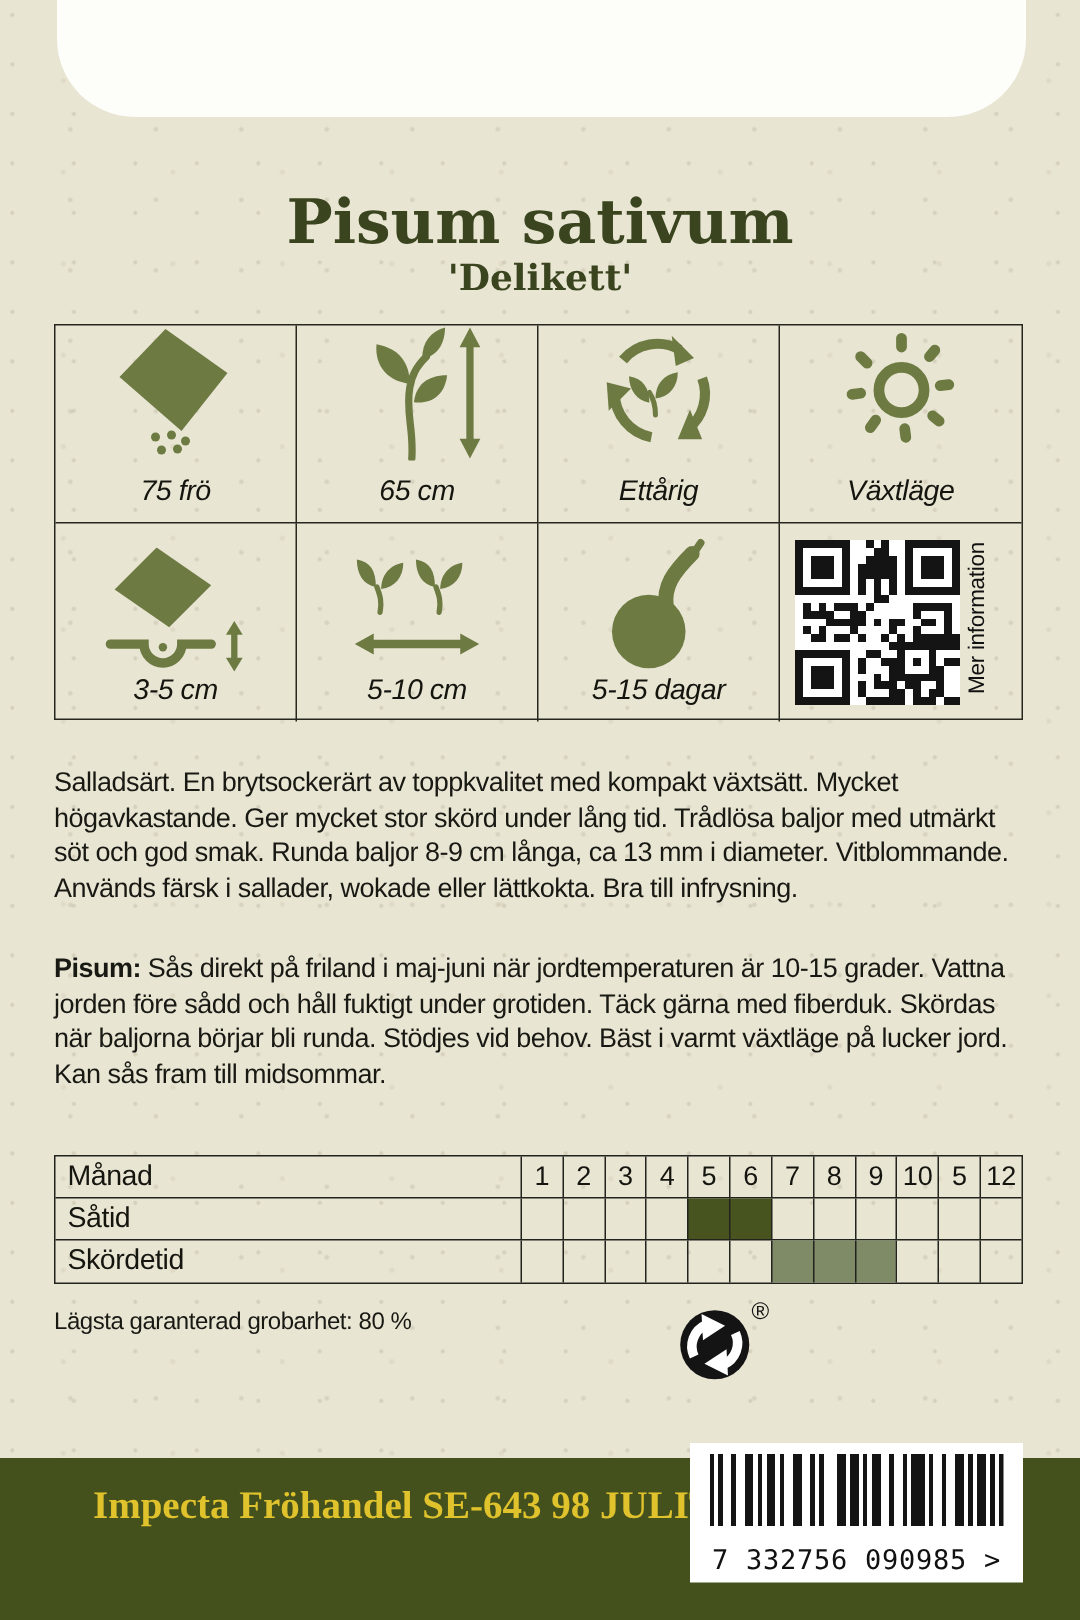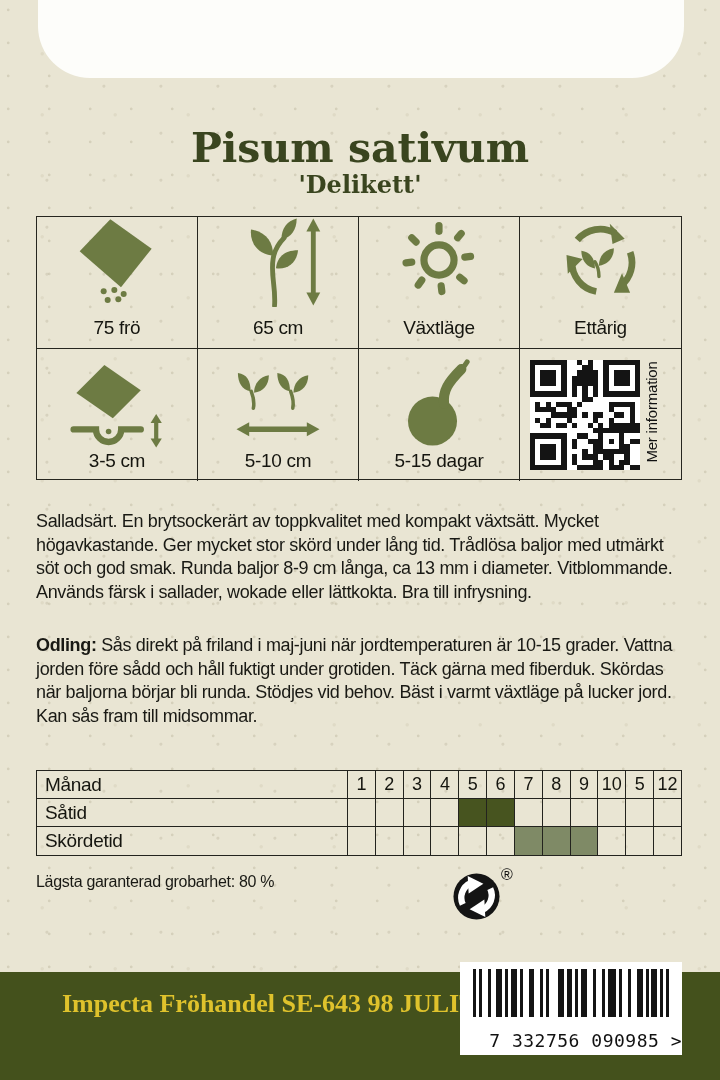--- a/index.html
+++ b/index.html
@@ -21,21 +21,21 @@
 
   .info-grid{position:absolute;left:36px;top:216px;width:646px;height:264px;
     display:grid;grid-template-columns:repeat(4,1fr);grid-template-rows:132px 132px;
     border:1px solid #26261f;box-sizing:border-box;}
   .cell{position:relative;display:flex;justify-content:center;align-items:flex-start;
     border-right:1px solid #26261f;border-bottom:1px solid #26261f;box-sizing:border-box;}
   .cell:nth-child(4n){border-right:none;}
   .cell:nth-child(n+5){border-bottom:none;}
   .cicon{flex:none;}
   .cell-label{position:absolute;bottom:9px;left:0;right:0;text-align:center;
-    font-size:19px;letter-spacing:-.3px;color:#15150f;}
+    font-size:19px;letter-spacing:-.3px;color:#15150f;font-style:italic;}
   .vtext{position:absolute;left:66px;top:54px;width:132px;height:18px;line-height:18px;
     transform:rotate(-90deg);font-size:15px;letter-spacing:-.2px;text-align:center;color:#111;}
   .qr-wrap{position:absolute;left:10px;top:11px;}
 
   .para{position:absolute;left:36px;width:652px;font-size:18px;line-height:23.5px;
     letter-spacing:-.35px;color:#191914;}
   .para b{letter-spacing:-.35px;}
   .desc{top:492px;}
   .cult{top:616px;}
 
@@ -51,21 +51,21 @@
   .fine-print{position:absolute;left:36px;top:871px;font-size:16px;line-height:21px;
     letter-spacing:-.3px;color:#191914;}
   .green-dot{position:absolute;left:452px;top:872px;}
   .reg-mark{position:absolute;left:501px;top:866px;font-size:16px;color:#111;}
 
   .footer{position:absolute;left:0;top:972px;width:720px;height:108px;background:#44511c;}
   .footer-text{position:absolute;left:62px;top:16px;color:#dfc22c;
     font-family:"Liberation Serif",serif;font-weight:bold;font-size:26px;line-height:32px;}
   .barcode{position:absolute;left:460px;top:962px;width:222px;height:93px;background:#fff;z-index:2;}
   .barcode svg{position:absolute;left:13px;top:7px;}
-  .barcode-digits{position:absolute;left:0;right:0;bottom:4px;text-align:right;
+  .barcode-digits{position:absolute;left:0;right:0;bottom:4px;text-align:center;
     font-family:"DejaVu Sans Mono",monospace;font-size:18px;letter-spacing:.5px;color:#111;}
 </style>
 </head>
 <body>
 
 <div class="packet">
 
   <div class="top-white"></div>
 
   <div class="title">Pisum sativum</div>
@@ -91,56 +91,56 @@
           <path d="M58,56 C38,54 24,40 26,18 C48,22 58,36 58,56 Z"></path>
           <path d="M70,32 C70,16 78,6 92,2 C92,18 84,30 70,32 Z"></path>
           <path d="M62,74 C80,76 92,66 94,48 C74,48 64,58 62,74 Z"></path>
           <polygon points="116,2 106,21 126,21"></polygon>
           <polygon points="116,128 106,109 126,109"></polygon>
         </g>
         <path d="M60,128 C62,100 54,84 58,60 C60,48 64,40 74,30" stroke="#6d7b43" stroke-width="7" fill="none" stroke-linecap="round"></path>
         <line x1="116" y1="14" x2="116" y2="116" stroke="#6d7b43" stroke-width="7"></line>
       </svg>
       <div class="cell-label">65 cm</div>
-    </div>
-
-    <div class="cell">
-      <svg class="cicon" width="86" height="86" viewBox="0 0 120 120">
-        <circle cx="60" cy="60" r="21" fill="none" stroke="#6d7b43" stroke-width="10"></circle>
-        <g stroke="#6d7b43" stroke-width="10" stroke-linecap="round">
-          <line x1="60" y1="12" x2="60" y2="20"></line>
-          <line x1="91" y1="23" x2="86" y2="29"></line>
-          <line x1="104" y1="55" x2="96" y2="56"></line>
-          <line x1="95" y1="89" x2="89" y2="84"></line>
-          <line x1="64" y1="104" x2="63" y2="96"></line>
-          <line x1="31" y1="95" x2="36" y2="88"></line>
-          <line x1="14" y1="64" x2="22" y2="63"></line>
-          <line x1="22" y1="29" x2="28" y2="35"></line>
-        </g>
-      </svg>
-      <div class="cell-label">Växtläge</div>
     </div>
 
     <div class="cell">
       <svg class="cicon" width="88" height="88" viewBox="0 0 130 130">
         <g stroke="#6d7b43" stroke-width="10" fill="none">
           <path d="M30,34 A44,44 0 0 1 86,24"></path>
           <path d="M108,52 A44,44 0 0 1 94,102"></path>
           <path d="M58,110 A44,44 0 0 1 22,66"></path>
         </g>
         <g fill="#6d7b43">
           <polygon points="100,32 78,10 82,40"></polygon>
           <polygon points="84,112 96,83 108,112"></polygon>
           <polygon points="14,56 38,62 16,84"></polygon>
           <path d="M56,76 C44,74 36,64 36,50 C50,52 56,62 56,76 Z"></path>
           <path d="M62,72 C62,58 70,48 84,46 C84,60 76,70 62,72 Z"></path>
         </g>
         <path d="M62,88 C62,78 60,72 56,66" stroke="#6d7b43" stroke-width="5" fill="none" stroke-linecap="round"></path>
       </svg>
       <div class="cell-label">Ettårig</div>
+    </div>
+
+    <div class="cell">
+      <svg class="cicon" width="86" height="86" viewBox="0 0 120 120">
+        <circle cx="60" cy="60" r="21" fill="none" stroke="#6d7b43" stroke-width="10"></circle>
+        <g stroke="#6d7b43" stroke-width="10" stroke-linecap="round">
+          <line x1="60" y1="12" x2="60" y2="20"></line>
+          <line x1="91" y1="23" x2="86" y2="29"></line>
+          <line x1="104" y1="55" x2="96" y2="56"></line>
+          <line x1="95" y1="89" x2="89" y2="84"></line>
+          <line x1="64" y1="104" x2="63" y2="96"></line>
+          <line x1="31" y1="95" x2="36" y2="88"></line>
+          <line x1="14" y1="64" x2="22" y2="63"></line>
+          <line x1="22" y1="29" x2="28" y2="35"></line>
+        </g>
+      </svg>
+      <div class="cell-label">Växtläge</div>
     </div>
 
     <div class="cell">
       <svg class="cicon" width="98" height="84" viewBox="0 0 140 120" style="margin-top:16px">
         <polygon points="52,0 104,36 64,76 12,40" fill="#6d7b43"></polygon>
         <path d="M8,92 L40,92 A18,18 0 0 0 76,92 L104,92" stroke="#6d7b43" stroke-width="9" fill="none" stroke-linecap="round"></path>
         <circle cx="58" cy="95" r="4" fill="#6d7b43"></circle>
         <line x1="126" y1="80" x2="126" y2="108" stroke="#6d7b43" stroke-width="6"></line>
         <polygon points="126,70 118,83 134,83" fill="#6d7b43"></polygon>
         <polygon points="126,118 118,105 134,105" fill="#6d7b43"></polygon>
@@ -306,21 +306,21 @@
             <rect x="14" y="14" width="3" height="3" fill="#ffffff"></rect>
             <rect x="15" y="15" width="1" height="1" fill="#141414"></rect>
           </svg>
       </span>
       <div class="vtext">Mer information</div>
     </div>
   </div>
 
   <p class="para desc">Salladsärt. En brytsockerärt av toppkvalitet med kompakt växtsätt. Mycket högavkastande. Ger mycket stor skörd under lång tid. Trådlösa baljor med utmärkt söt och god smak. Runda baljor 8-9 cm långa, ca 13 mm i diameter. Vitblommande. Används färsk i sallader, wokade eller lättkokta. Bra till infrysning.</p>
 
-  <p class="para cult"><b>Odling:</b><span> Sås direkt på friland i maj-juni när jordtemperaturen är 10-15 grader. Vattna jorden före sådd och håll fuktigt under grotiden. Täck gärna med fiberduk. Skördas när baljorna börjar bli runda. Stödjes vid behov. Bäst i varmt växtläge på lucker jord. Kan sås fram till midsommar.</span></p>
+  <p class="para cult"><b>Pisum:</b><span> Sås direkt på friland i maj-juni när jordtemperaturen är 10-15 grader. Vattna jorden före sådd och håll fuktigt under grotiden. Täck gärna med fiberduk. Skördas när baljorna börjar bli runda. Stödjes vid behov. Bäst i varmt växtläge på lucker jord. Kan sås fram till midsommar.</span></p>
 
   <div class="calendar">
     <div class="cal-row">
       <div class="cal-label">Månad</div>
       <div class="cal-months">
           <div class="cal-cell">1</div>
           <div class="cal-cell">2</div>
           <div class="cal-cell">3</div>
           <div class="cal-cell">4</div>
           <div class="cal-cell">5</div>

